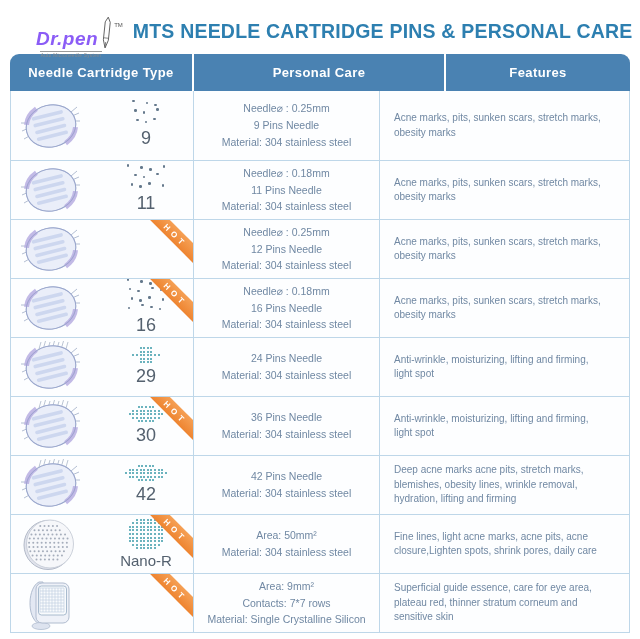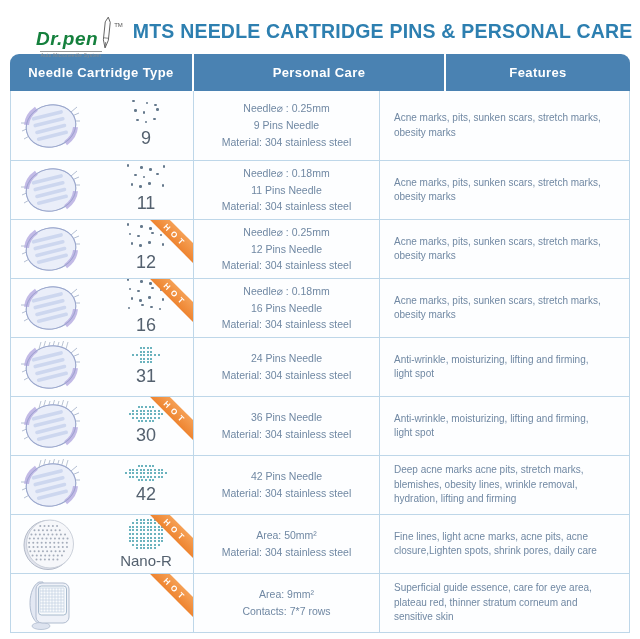--- a/index.html
+++ b/index.html
@@ -14,21 +14,21 @@
   }
   *{box-sizing:border-box;}
   html,body{margin:0;padding:0;}
   body{
     width:640px;height:639px;overflow:hidden;background:#ffffff;
     font-family:"Liberation Sans","DejaVu Sans",sans-serif;
   }
   .header{display:flex;align-items:flex-start;padding:10px 14px 4px 36px;height:54px;}
   .logo{display:flex;flex-direction:column;margin-top:6px;}
   .logo-row{display:flex;align-items:flex-end;}
-  .logo-text{font-weight:bold;font-style:italic;font-size:19px;color:#15803d;letter-spacing:0.5px;}
+  .logo-text{font-weight:bold;font-style:italic;font-size:19px;color:#8b5cf6;letter-spacing:0.5px;}
   .pen{margin-left:2px;margin-bottom:-2px;}
   .tm{font-size:6px;color:#555;margin-bottom:22px;margin-left:1px;}
   .tagline{font-size:4.5px;color:#8a8a8a;border-top:1px solid #9a9a9a;margin-top:1px;padding-top:1px;letter-spacing:0.4px;width:62px;text-align:center;margin-left:4px;}
   .title{margin:10px 0 0 10px;font-size:19.5px;font-weight:bold;color:var(--title-color);letter-spacing:0.2px;white-space:nowrap;}
   .table{margin:0 10px;}
   .thead{display:flex;height:37px;background:var(--header-bg);border-radius:9px 9px 0 0;color:#fff;font-weight:bold;font-size:13px;}
   .thead .col{display:flex;align-items:center;justify-content:center;letter-spacing:0.4px;}
   .col1{width:182px;}
   .col2{width:186px;}
   .col3{flex:1;}
@@ -216,43 +216,20 @@
         <path d="M8.5 20 A 25 21 0 0 1 22 6.8" stroke="#b7aee2" stroke-width="5" fill="none" opacity="0.85"></path>
         <path d="M55.5 34 A 25 21 0 0 1 42 47.2" stroke="#b7aee2" stroke-width="5" fill="none" opacity="0.85"></path>
         <rect x="15" y="14" width="32" height="3.6" rx="1.8" fill="#cdd7ef"></rect>
                   <rect x="15" y="21" width="32" height="3.6" rx="1.8" fill="#cdd7ef"></rect>
                   <rect x="15" y="28" width="32" height="3.6" rx="1.8" fill="#cdd7ef"></rect>
                   <rect x="15" y="35" width="32" height="3.6" rx="1.8" fill="#cdd7ef"></rect>
         <ellipse cx="32" cy="27" rx="25" ry="21" fill="none" stroke="#8f9cc4" stroke-width="0.8" opacity="0.7"></ellipse>
       </g>
     </svg>
             </div>
-      <div class="pat-wrap">
-        <div class="pattern">
-                <div class="prow loose">
-                  <span class="dot dark" style="transform: translate(-2px, -2px);"></span>
-                  <span class="dot dark" style="transform: translate(1px, 0px);"></span>
-                  <span class="dot dark" style="transform: translate(-1px, 2px);"></span>
-                  <span class="dot dark" style="transform: translate(2px, -1px);"></span>
-                </div>
-                <div class="prow loose">
-                  <span class="dot dark" style="transform: translate(0px, -1px);"></span>
-                  <span class="dot dark" style="transform: translate(-2px, 1px);"></span>
-                  <span class="dot dark" style="transform: translate(1px, -2px);"></span>
-                  <span class="dot dark" style="transform: translate(-1px, 0px);"></span>
-                </div>
-                <div class="prow loose">
-                  <span class="dot dark" style="transform: translate(2px, 0px);"></span>
-                  <span class="dot dark" style="transform: translate(0px, 2px);"></span>
-                  <span class="dot dark" style="transform: translate(-2px, -1px);"></span>
-                  <span class="dot dark" style="transform: translate(1px, 1px);"></span>
-                </div>
-              </div>
-        <div class="type-label">12</div>
-      </div>
       <div class="hot">HOT</div>
     </div>
     <div class="cell feat-cell">
             <span>Needle⌀ : 0.25mm</span>
             <span>12 Pins Needle</span>
             <span>Material:  304 stainless steel</span>
           </div>
     <div class="cell care-cell">
       <span class="care-text">Acne marks, pits, sunken scars, stretch marks, obesity marks</span>
     </div>
@@ -380,21 +357,21 @@
                   <span class="dot teal"></span>
                   <span class="dot teal"></span>
                 </div>
                 <div class="prow tight">
                   <span class="dot teal"></span>
                   <span class="dot teal"></span>
                   <span class="dot teal"></span>
                   <span class="dot teal"></span>
                 </div>
               </div>
-        <div class="type-label">31</div>
+        <div class="type-label">29</div>
       </div>
 
     </div>
     <div class="cell feat-cell">
             <span>24 Pins Needle</span>
             <span>Material:  304 stainless steel</span>
           </div>
     <div class="cell care-cell">
       <span class="care-text">Anti-wrinkle, moisturizing, lifting and firming, light spot</span>
     </div>
@@ -808,20 +785,21 @@
                 <line x1="17" y1="34" x2="41" y2="34" stroke="#c2d1e1" stroke-width="0.7"></line>
                 <line x1="41" y1="13" x2="41" y2="37" stroke="#c2d1e1" stroke-width="0.7"></line>
                 <line x1="17" y1="37" x2="41" y2="37" stroke="#c2d1e1" stroke-width="0.7"></line>
   </svg>
             </div>
       <div class="hot">HOT</div>
     </div>
     <div class="cell feat-cell">
             <span>Area:  9mm²</span>
             <span>Contacts:  7*7 rows</span>
+            <span>Material:  Single Crystalline Silicon</span>
           </div>
     <div class="cell care-cell">
       <span class="care-text">Superficial guide essence, care for eye area, plateau red, thinner stratum corneum and sensitive skin</span>
     </div>
   </div>
 </div>
   </div>
 </div>
 
 </body></html>

